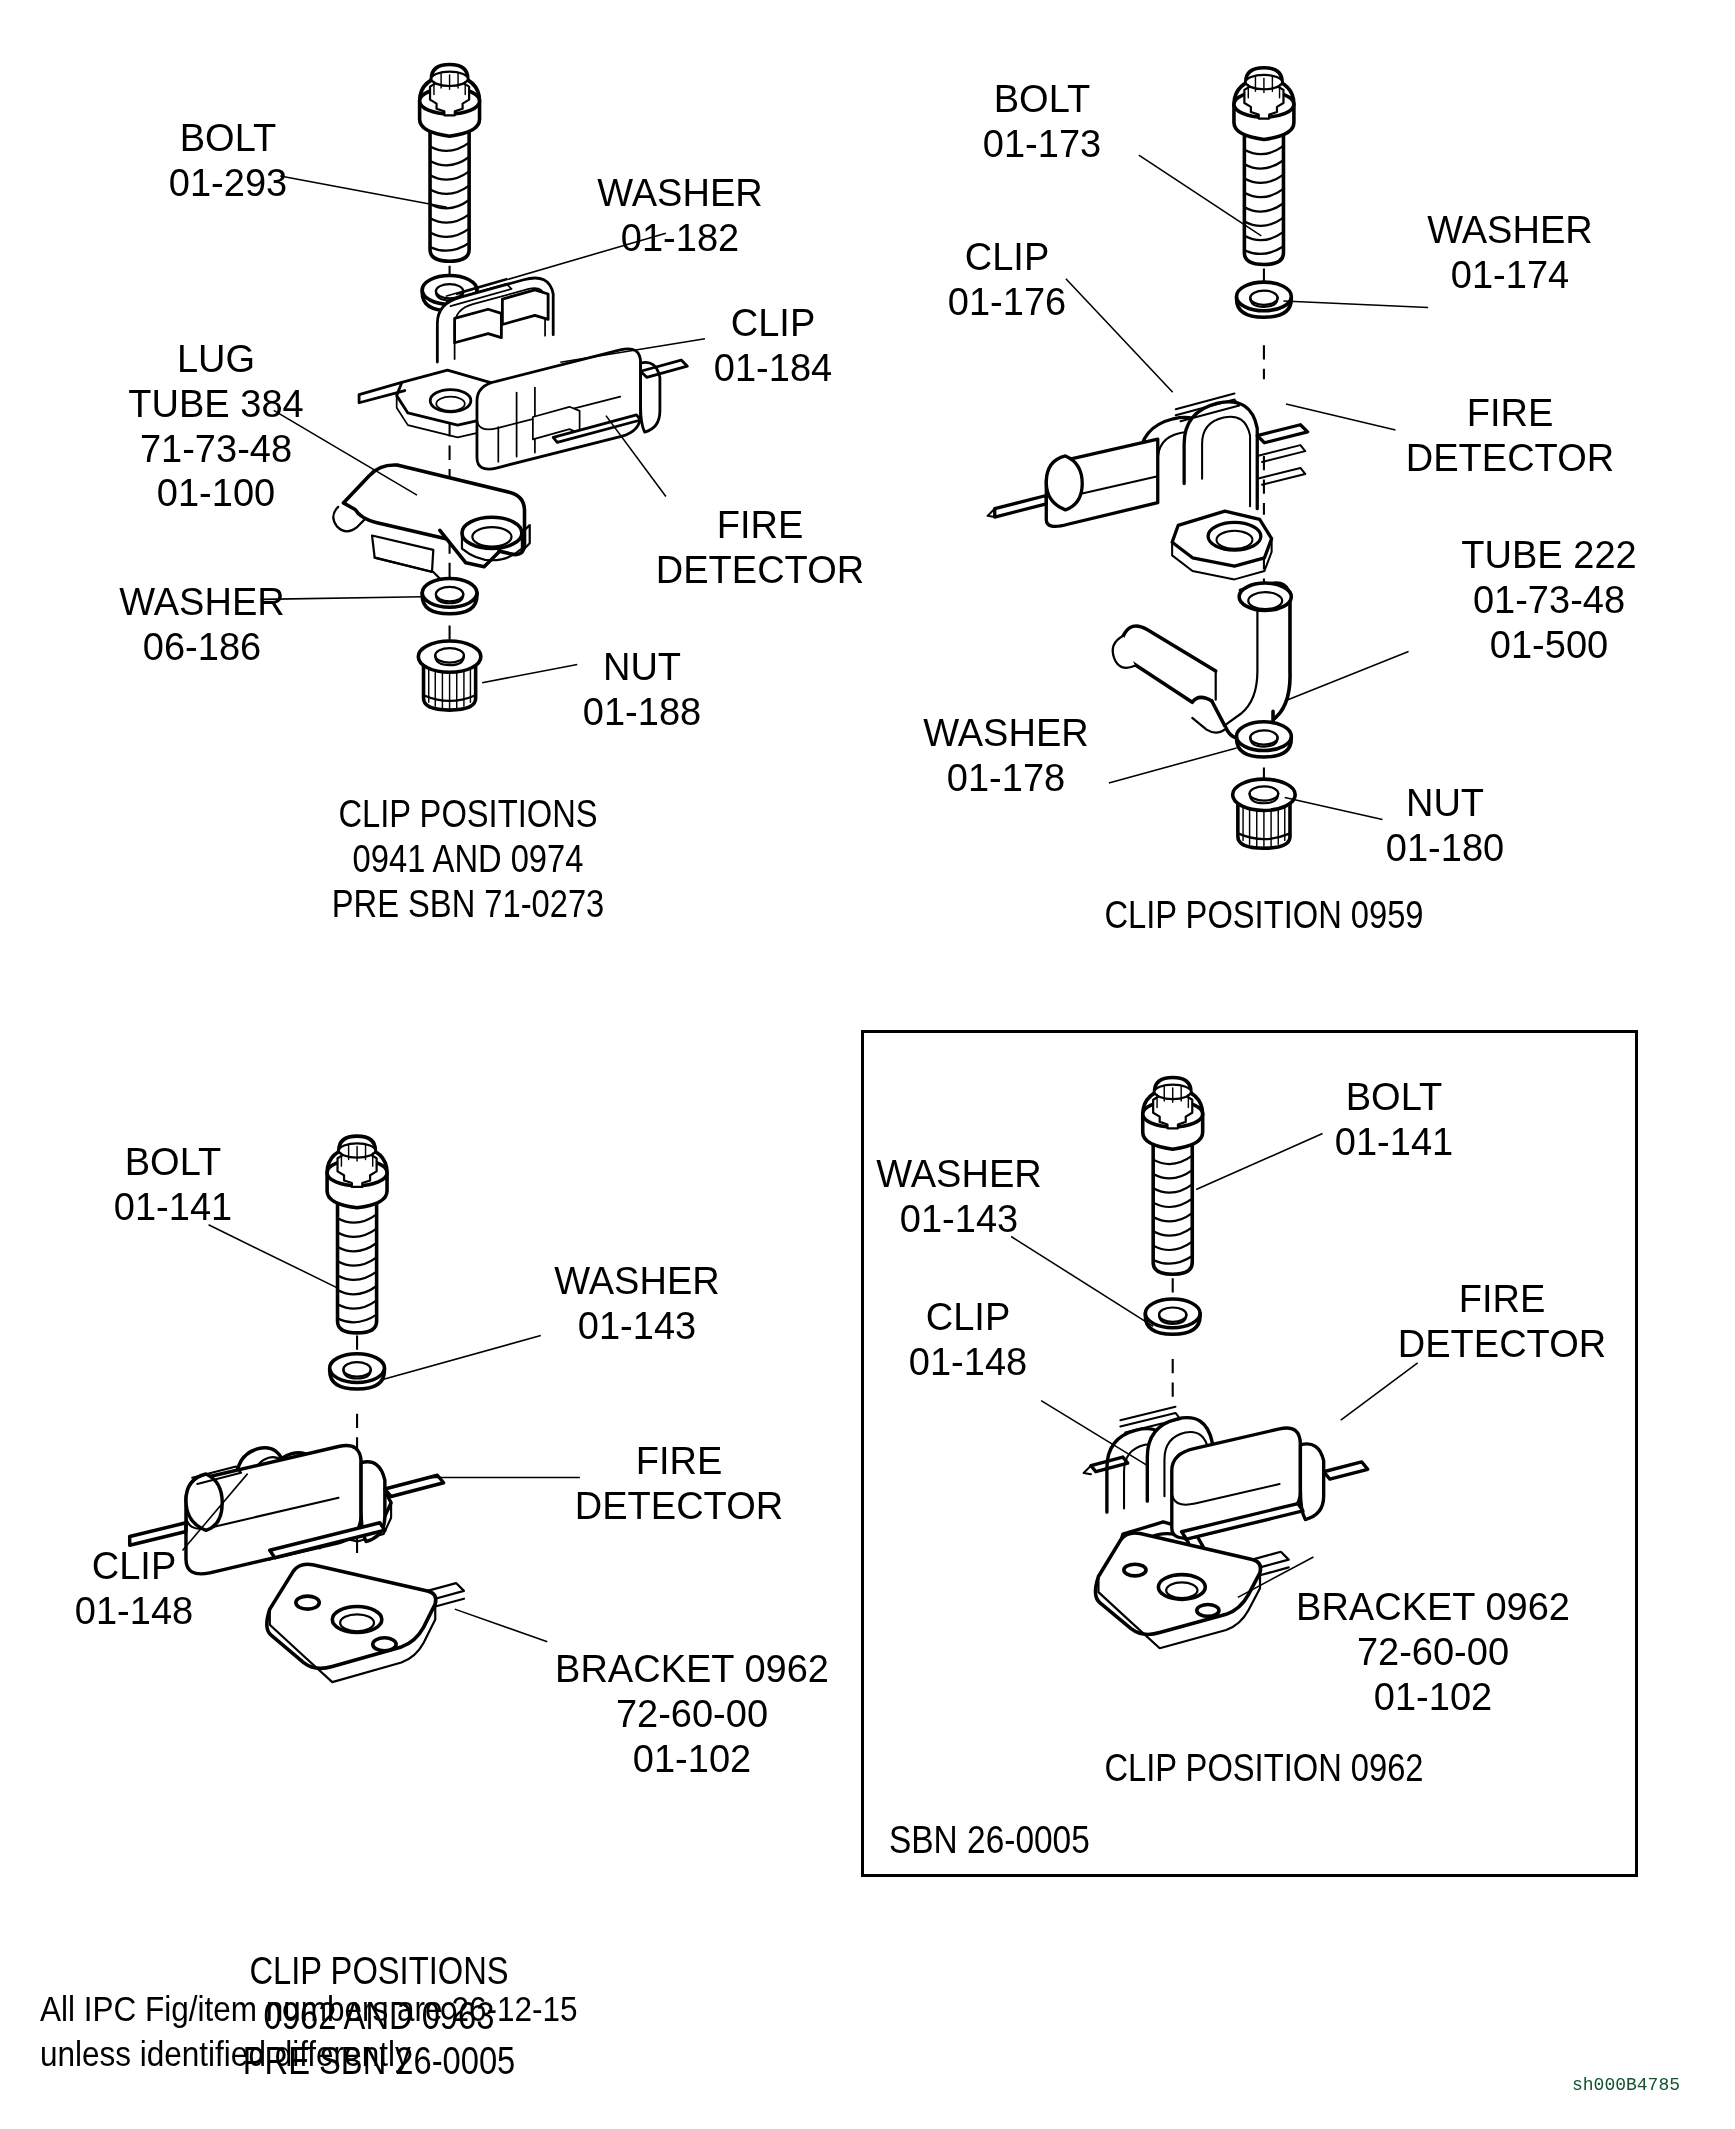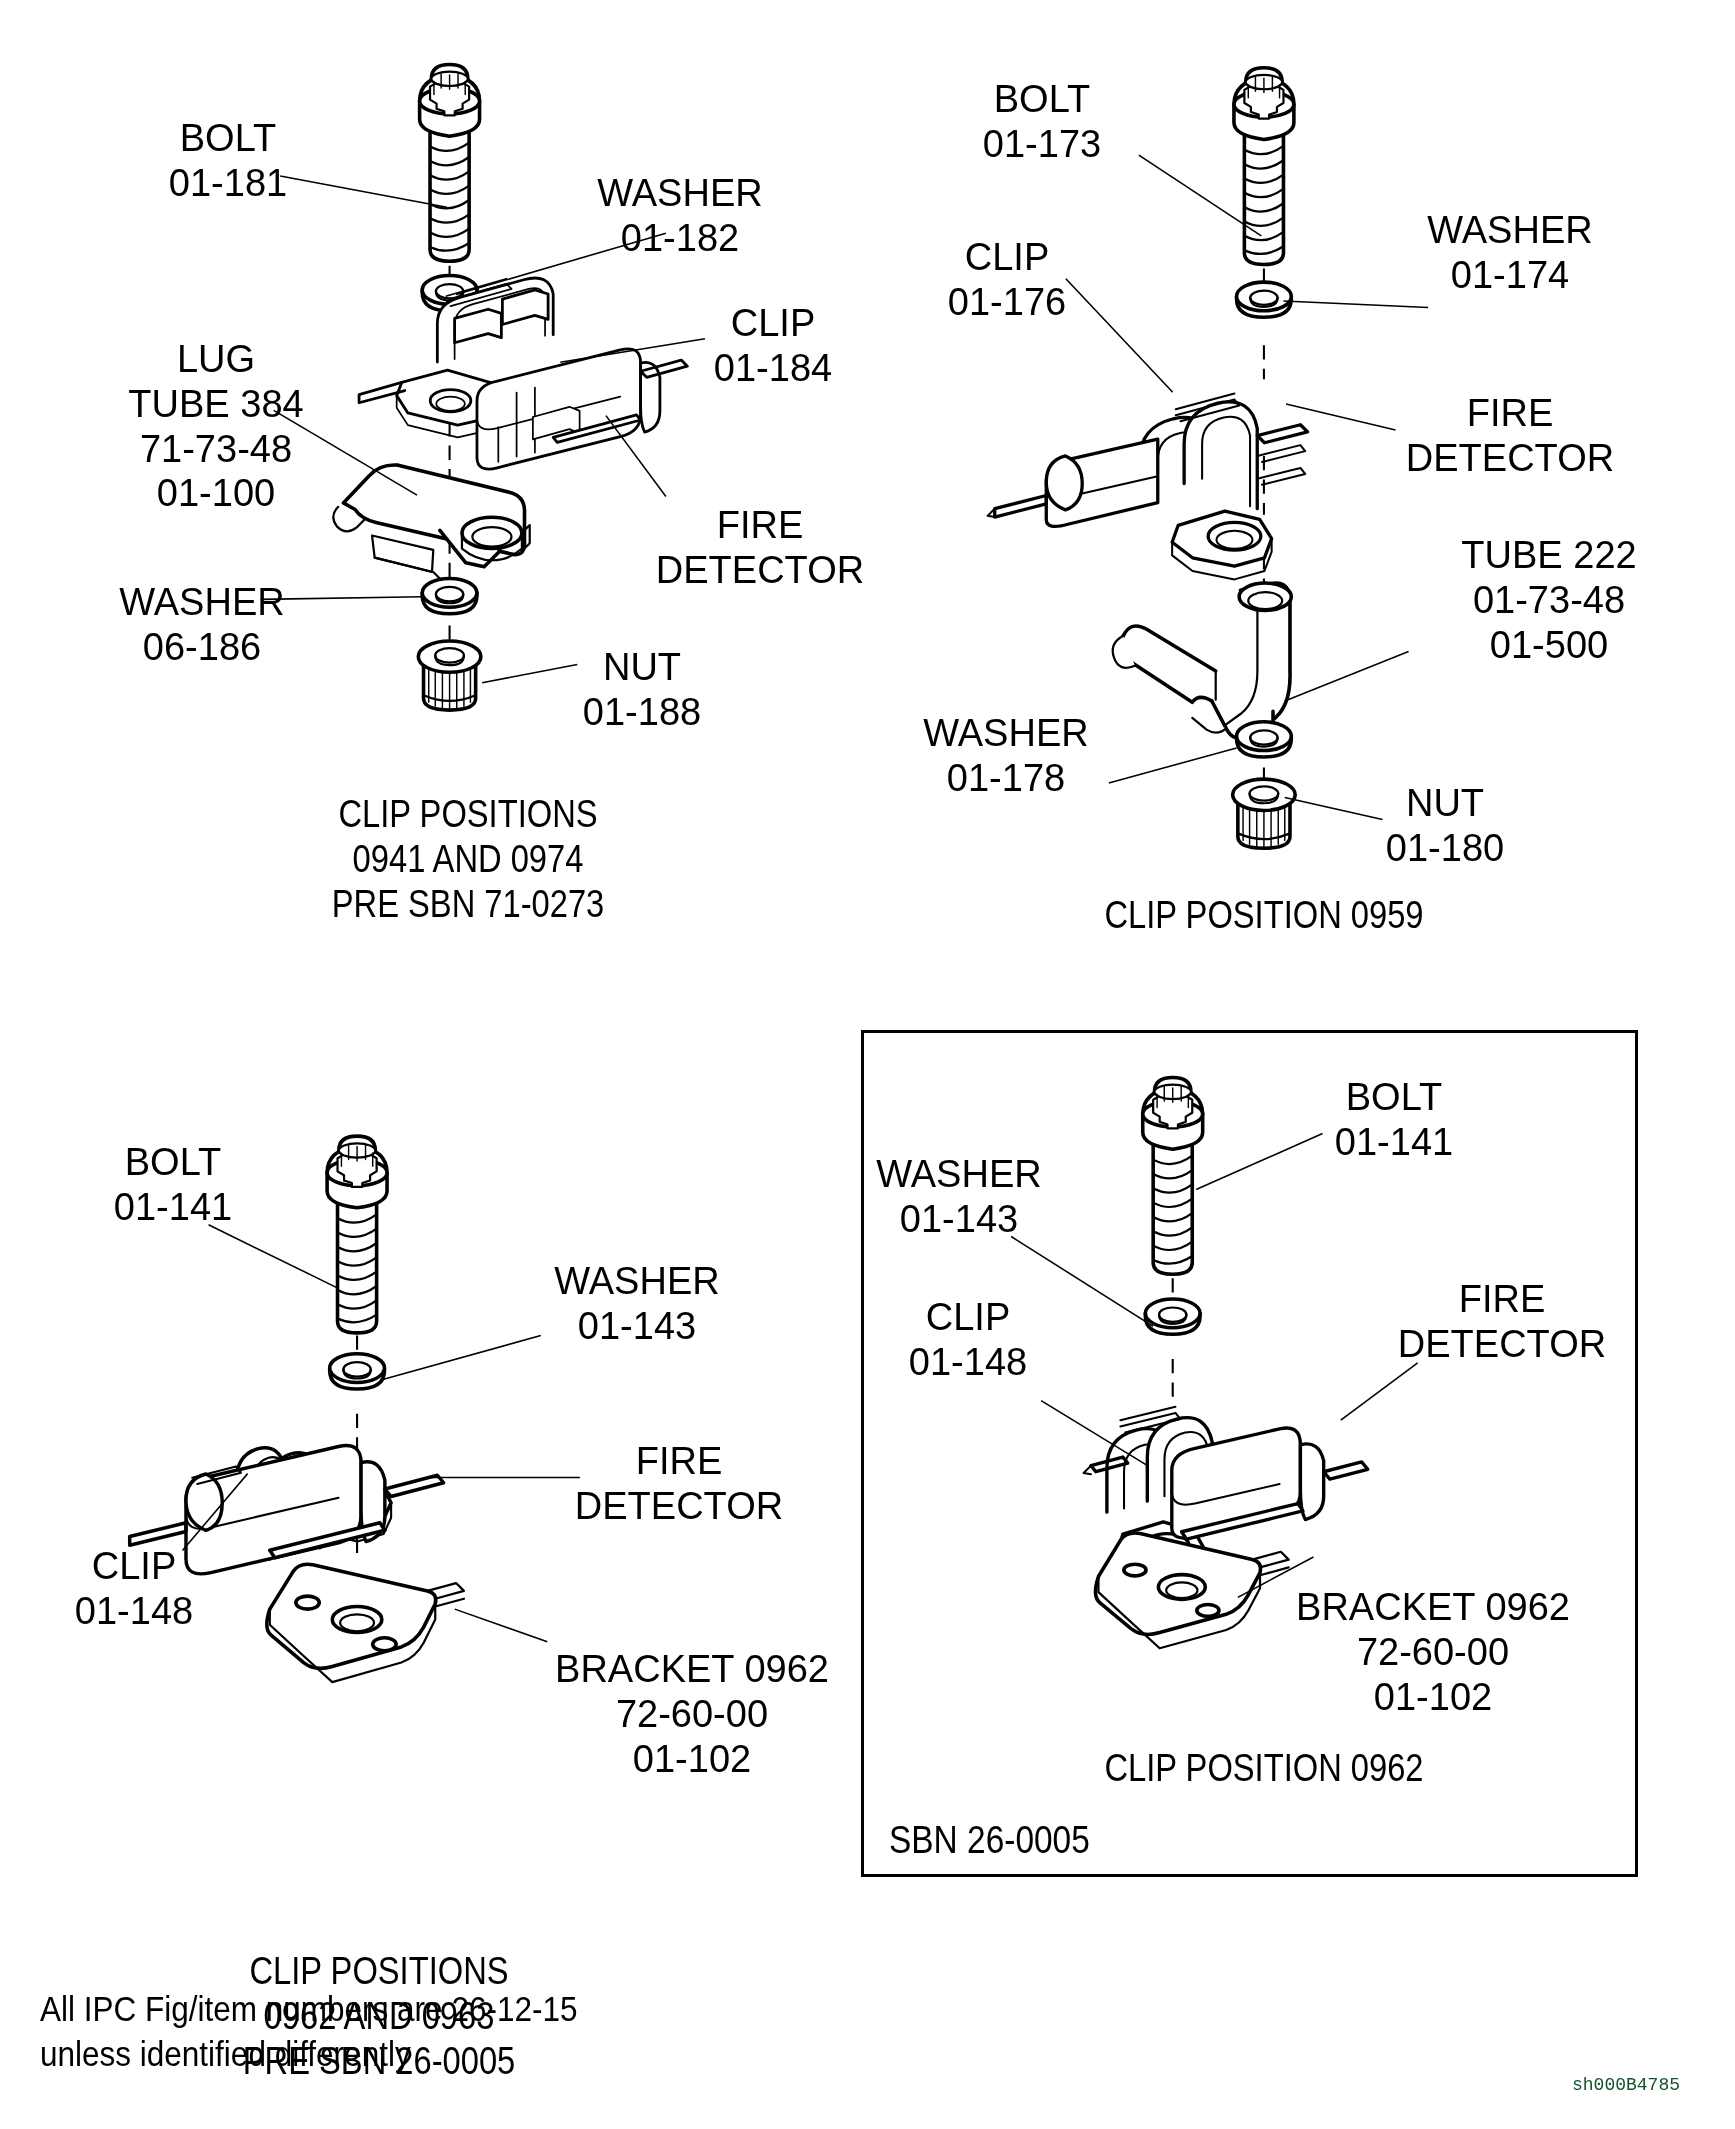--- a/index.html
+++ b/index.html
@@ -405,21 +405,21 @@
       <path class="ln" d="M 1598 2150 L 1762 2250"></path>
       <path class="ln" d="M 2176 2092 L 2058 2180"></path>
       <path class="ln" d="M 2016 2390 L 1900 2452"></path>
 
     </g>
 
   </svg>
 
   <div class="panelbox" style="left:861px; top:1030px; width:777px; height:847px;"></div>
 
-  <div class="lbl ctr" style="left:228px; top:116px;"><span>BOLT</span><br><span>01-181</span></div>
+  <div class="lbl ctr" style="left:228px; top:116px;"><span>BOLT</span><br><span>01-293</span></div>
 
   <div class="lbl ctr" style="left:680px; top:171px;"><span>WASHER</span><br><span>01-182</span></div>
 
   <div class="lbl ctr" style="left:216px; top:301px;margin-top:36px;"><span>LUG</span><br><span>TUBE 384</span><br><span>71-73-48</span><br><span>01-100</span></div>
 
   <div class="lbl ctr" style="left:773px; top:301px;"><span>CLIP</span><br><span>01-184</span></div>
 
   <div class="lbl ctr" style="left:760px; top:503px;"><span>FIRE</span><br><span>DETECTOR</span></div>
 
   <div class="lbl ctr" style="left:202px; top:580px;"><span>WASHER</span><br><span>06-186</span></div>

